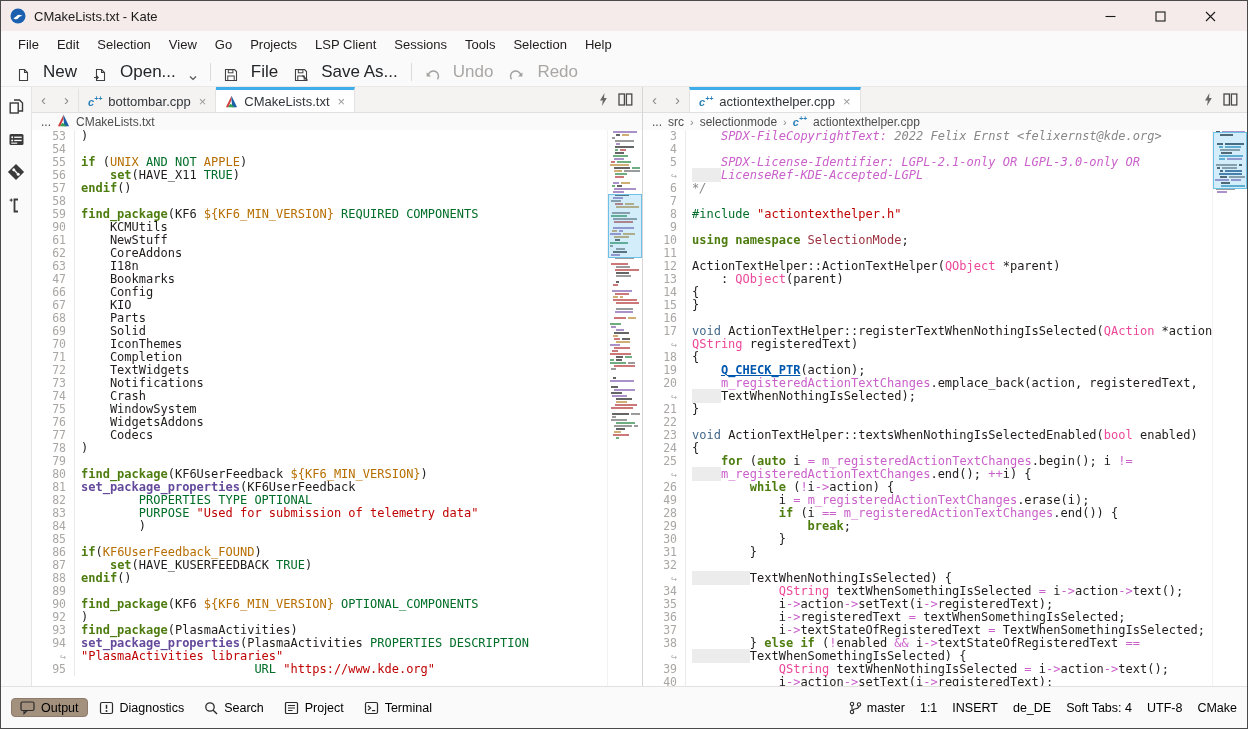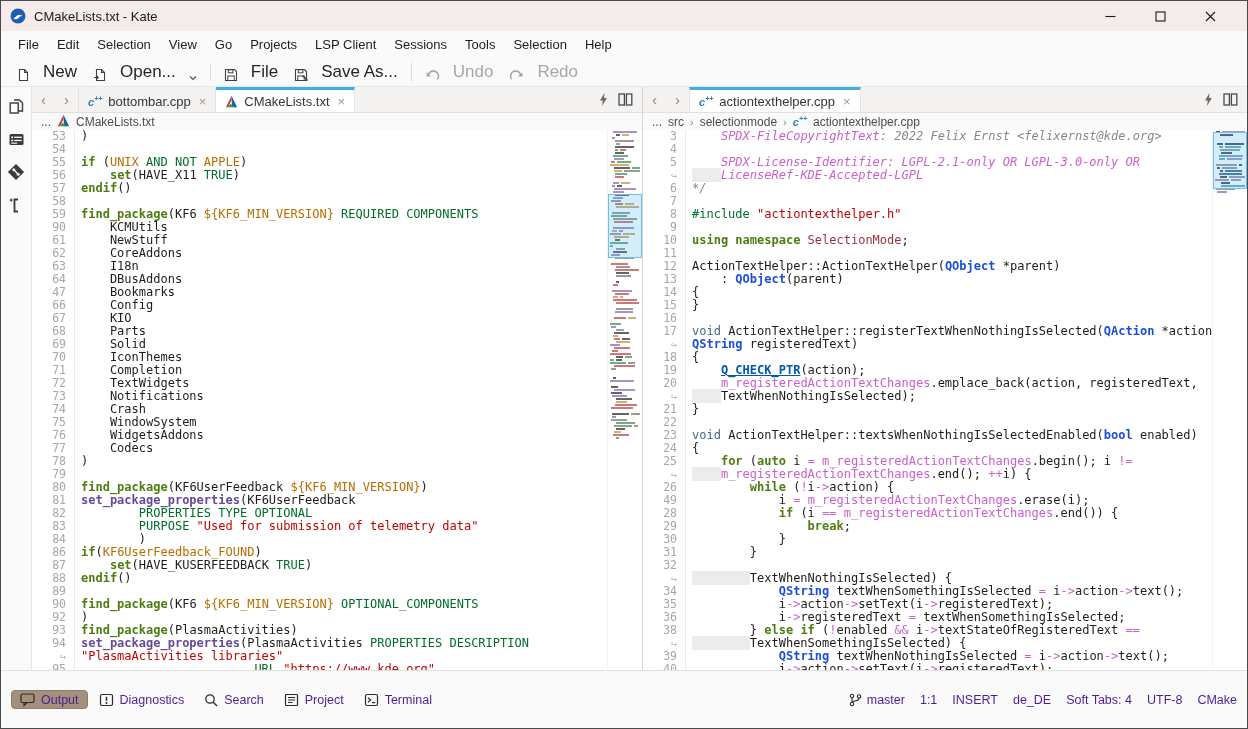--- a/index.html
+++ b/index.html
@@ -42,29 +42,29 @@
   .code{flex:1;overflow:hidden;}
   .coderow{display:flex;height:13px;line-height:13px;font-family:"DejaVu Sans Mono","Liberation Mono",monospace;font-size:12px;white-space:pre;}
   .ln{flex:0 0 34px;text-align:right;padding-right:8px;color:#a9a6a4;border-right:1px solid #eceae9;margin-right:6px;font-size:11.5px;}
   .ln.wrapmark{font-size:10px;color:#b3b0ae;}
   .ct{white-space:pre;}
   .windent{background:#ececec;}
   .sg-t{color:#1f1c1b}.sg-k{color:#4d7c0f;font-weight:bold}
   .sg-p{color:#644a9b;font-weight:bold}
   .sg-v{color:#b76e00}.sg-g{color:#006e28}.sg-s{color:#bf0303}
   .sg-c{color:#898887;font-style:italic}.sg-m{color:#ca60ca;font-style:italic}
-  .sg-i{color:#006e28}.sg-b{color:#1d4ed8;font-weight:bold}
+  .sg-i{color:#006e28}.sg-b{color:#ec4899;font-weight:normal}
   .sg-y{color:#44698a}.sg-u{color:#0057ae;font-weight:bold;text-decoration:underline}
   .sg-o{color:#ca60ca}.sg-nn{color:#9c3240}
   
   .minimap{flex:0 0 34px;width:34px;position:relative;background:#fff;border-left:1px solid #f3f2f1;}
   .mbar{position:absolute;height:2px;opacity:.85;}
   .mviewport{position:absolute;left:0;right:0;background:rgba(61,174,233,0.22);border:1px solid #6fc0e7;box-sizing:border-box;}
   
-  .statusbar{height:25px;flex:0 0 25px;background:#fbfafa;border-top:1px solid #e3e1e0;display:flex;align-items:center;padding:16px 10px;font-size:12.5px;color:#4c1d95;}
+  .statusbar{height:25px;flex:0 0 25px;background:#fbfafa;border-top:1px solid #e3e1e0;display:flex;align-items:center;padding:8px 10px;font-size:12.5px;color:#000000;}
   .sb-left{display:flex;align-items:center;gap:2px;}
   .sbtn{display:flex;align-items:center;gap:6px;padding:2px 9px;border-radius:4px;}
   .sbtn.active{background:#a3917e;border:1px solid #8d7c6b;padding:1px 8px;}
   .sb-right{margin-left:auto;display:flex;align-items:center;gap:15px;}
   .sb-right .sbitem{display:flex;align-items:center;gap:5px;}
   svg{display:block;}
 </style>
 </head>
 <body>
 
@@ -266,41 +266,41 @@
             <div class="coderow"><span class="ln">54</span><span class="ct"></span></div>
             <div class="coderow"><span class="ln">55</span><span class="ct"><span class="sg-k">if</span><span class="sg-t"> (</span><span class="sg-v">UNIX</span><span class="sg-t"> </span><span class="sg-g">AND NOT</span><span class="sg-t"> </span><span class="sg-v">APPLE</span><span class="sg-t">)</span></span></div>
             <div class="coderow"><span class="ln">56</span><span class="ct"><span class="sg-t">    </span><span class="sg-k">set</span><span class="sg-t">(HAVE_X11 </span><span class="sg-g">TRUE</span><span class="sg-t">)</span></span></div>
             <div class="coderow"><span class="ln">57</span><span class="ct"><span class="sg-k">endif</span><span class="sg-t">()</span></span></div>
             <div class="coderow"><span class="ln">58</span><span class="ct"></span></div>
             <div class="coderow"><span class="ln">59</span><span class="ct"><span class="sg-k">find_package</span><span class="sg-t">(KF6 </span><span class="sg-v">${KF6_MIN_VERSION}</span><span class="sg-t"> </span><span class="sg-g">REQUIRED COMPONENTS</span></span></div>
             <div class="coderow"><span class="ln">90</span><span class="ct"><span class="sg-t">    KCMUtils</span></span></div>
             <div class="coderow"><span class="ln">61</span><span class="ct"><span class="sg-t">    NewStuff</span></span></div>
             <div class="coderow"><span class="ln">62</span><span class="ct"><span class="sg-t">    CoreAddons</span></span></div>
             <div class="coderow"><span class="ln">63</span><span class="ct"><span class="sg-t">    I18n</span></span></div>
-            <div class="coderow"><span class="ln">64</span><span class="ct"><span class="sg-t">    DBusAddons</span></span></div>
             <div class="coderow"><span class="ln">47</span><span class="ct"><span class="sg-t">    Bookmarks</span></span></div>
             <div class="coderow"><span class="ln">66</span><span class="ct"><span class="sg-t">    Config</span></span></div>
             <div class="coderow"><span class="ln">67</span><span class="ct"><span class="sg-t">    KIO</span></span></div>
             <div class="coderow"><span class="ln">68</span><span class="ct"><span class="sg-t">    Parts</span></span></div>
             <div class="coderow"><span class="ln">69</span><span class="ct"><span class="sg-t">    Solid</span></span></div>
             <div class="coderow"><span class="ln">70</span><span class="ct"><span class="sg-t">    IconThemes</span></span></div>
             <div class="coderow"><span class="ln">71</span><span class="ct"><span class="sg-t">    Completion</span></span></div>
             <div class="coderow"><span class="ln">72</span><span class="ct"><span class="sg-t">    TextWidgets</span></span></div>
             <div class="coderow"><span class="ln">73</span><span class="ct"><span class="sg-t">    Notifications</span></span></div>
             <div class="coderow"><span class="ln">74</span><span class="ct"><span class="sg-t">    Crash</span></span></div>
             <div class="coderow"><span class="ln">75</span><span class="ct"><span class="sg-t">    WindowSystem</span></span></div>
             <div class="coderow"><span class="ln">76</span><span class="ct"><span class="sg-t">    WidgetsAddons</span></span></div>
             <div class="coderow"><span class="ln">77</span><span class="ct"><span class="sg-t">    Codecs</span></span></div>
             <div class="coderow"><span class="ln">78</span><span class="ct"><span class="sg-t">)</span></span></div>
             <div class="coderow"><span class="ln">79</span><span class="ct"></span></div>
             <div class="coderow"><span class="ln">80</span><span class="ct"><span class="sg-k">find_package</span><span class="sg-t">(KF6UserFeedback </span><span class="sg-v">${KF6_MIN_VERSION}</span><span class="sg-t">)</span></span></div>
             <div class="coderow"><span class="ln">81</span><span class="ct"><span class="sg-p">set_package_properties</span><span class="sg-t">(KF6UserFeedback</span></span></div>
             <div class="coderow"><span class="ln">82</span><span class="ct"><span class="sg-t">        </span><span class="sg-g">PROPERTIES TYPE OPTIONAL</span></span></div>
             <div class="coderow"><span class="ln">83</span><span class="ct"><span class="sg-t">        </span><span class="sg-g">PURPOSE</span><span class="sg-t"> </span><span class="sg-s">"Used for submission of telemetry data"</span></span></div>
             <div class="coderow"><span class="ln">84</span><span class="ct"><span class="sg-t">        )</span></span></div>
+            <div class="coderow"><span class="ln">85</span><span class="ct"></span></div>
             <div class="coderow"><span class="ln">86</span><span class="ct"><span class="sg-k">if</span><span class="sg-t">(</span><span class="sg-v">KF6UserFeedback_FOUND</span><span class="sg-t">)</span></span></div>
             <div class="coderow"><span class="ln">87</span><span class="ct"><span class="sg-t">    </span><span class="sg-k">set</span><span class="sg-t">(HAVE_KUSERFEEDBACK </span><span class="sg-g">TRUE</span><span class="sg-t">)</span></span></div>
             <div class="coderow"><span class="ln">88</span><span class="ct"><span class="sg-k">endif</span><span class="sg-t">()</span></span></div>
             <div class="coderow"><span class="ln">89</span><span class="ct"></span></div>
             <div class="coderow"><span class="ln">90</span><span class="ct"><span class="sg-k">find_package</span><span class="sg-t">(KF6 </span><span class="sg-v">${KF6_MIN_VERSION}</span><span class="sg-t"> </span><span class="sg-g">OPTIONAL_COMPONENTS</span></span></div>
             <div class="coderow"><span class="ln">92</span><span class="ct"><span class="sg-t">)</span></span></div>
             <div class="coderow"><span class="ln">93</span><span class="ct"><span class="sg-k">find_package</span><span class="sg-t">(PlasmaActivities)</span></span></div>
             <div class="coderow"><span class="ln">94</span><span class="ct"><span class="sg-p">set_package_properties</span><span class="sg-t">(PlasmaActivities </span><span class="sg-g">PROPERTIES DESCRIPTION</span></span></div>
             <div class="coderow"><span class="ln wrapmark">↪</span><span class="ct"><span class="sg-s">"PlasmaActivities libraries"</span></span></div>
             <div class="coderow"><span class="ln">95</span><span class="ct"><span class="sg-t">                        </span><span class="sg-g">URL</span><span class="sg-t"> </span><span class="sg-s">"https://www.kde.org"</span></span></div>
@@ -486,20 +486,21 @@
             <div class="coderow"><span class="ln">49</span><span class="ct"><span class="sg-t">            i </span><span class="sg-o">=</span><span class="sg-t"> </span><span class="sg-o">m_registeredActionTextChanges</span><span class="sg-t">.erase(i);</span></span></div>
             <div class="coderow"><span class="ln">28</span><span class="ct"><span class="sg-t">            </span><span class="sg-k">if</span><span class="sg-t"> (i </span><span class="sg-o">==</span><span class="sg-t"> </span><span class="sg-o">m_registeredActionTextChanges</span><span class="sg-t">.end()) {</span></span></div>
             <div class="coderow"><span class="ln">29</span><span class="ct"><span class="sg-t">                </span><span class="sg-k">break</span><span class="sg-t">;</span></span></div>
             <div class="coderow"><span class="ln">30</span><span class="ct"><span class="sg-t">            }</span></span></div>
             <div class="coderow"><span class="ln">31</span><span class="ct"><span class="sg-t">        }</span></span></div>
             <div class="coderow"><span class="ln">32</span><span class="ct"></span></div>
             <div class="coderow"><span class="ln wrapmark">↪</span><span class="ct"><span class="windent">        </span><span class="sg-t">TextWhenNothingIsSelected) {</span></span></div>
             <div class="coderow"><span class="ln">34</span><span class="ct"><span class="sg-t">            </span><span class="sg-b">QString</span><span class="sg-t"> textWhenSomethingIsSelected </span><span class="sg-o">=</span><span class="sg-t"> i</span><span class="sg-o">-&gt;</span><span class="sg-t">action</span><span class="sg-o">-&gt;</span><span class="sg-t">text();</span></span></div>
             <div class="coderow"><span class="ln">35</span><span class="ct"><span class="sg-t">            i</span><span class="sg-o">-&gt;</span><span class="sg-t">action</span><span class="sg-o">-&gt;</span><span class="sg-t">setText(i</span><span class="sg-o">-&gt;</span><span class="sg-t">registeredText);</span></span></div>
             <div class="coderow"><span class="ln">36</span><span class="ct"><span class="sg-t">            i</span><span class="sg-o">-&gt;</span><span class="sg-t">registeredText </span><span class="sg-o">=</span><span class="sg-t"> textWhenSomethingIsSelected;</span></span></div>
+            <div class="coderow"><span class="ln">37</span><span class="ct"><span class="sg-t">            i</span><span class="sg-o">-&gt;</span><span class="sg-t">textStateOfRegisteredText </span><span class="sg-o">=</span><span class="sg-t"> TextWhenSomethingIsSelected;</span></span></div>
             <div class="coderow"><span class="ln">38</span><span class="ct"><span class="sg-t">        } </span><span class="sg-k">else</span><span class="sg-t"> </span><span class="sg-k">if</span><span class="sg-t"> (</span><span class="sg-o">!</span><span class="sg-t">enabled </span><span class="sg-o">&amp;&amp;</span><span class="sg-t"> i</span><span class="sg-o">-&gt;</span><span class="sg-t">textStateOfRegisteredText </span><span class="sg-o">==</span></span></div>
             <div class="coderow"><span class="ln wrapmark">↪</span><span class="ct"><span class="windent">        </span><span class="sg-t">TextWhenSomethingIsSelected) {</span></span></div>
             <div class="coderow"><span class="ln">39</span><span class="ct"><span class="sg-t">            </span><span class="sg-b">QString</span><span class="sg-t"> textWhenNothingIsSelected </span><span class="sg-o">=</span><span class="sg-t"> i</span><span class="sg-o">-&gt;</span><span class="sg-t">action</span><span class="sg-o">-&gt;</span><span class="sg-t">text();</span></span></div>
             <div class="coderow"><span class="ln">40</span><span class="ct"><span class="sg-t">            i</span><span class="sg-o">-&gt;</span><span class="sg-t">action</span><span class="sg-o">-&gt;</span><span class="sg-t">setText(i</span><span class="sg-o">-&gt;</span><span class="sg-t">registeredText);</span></span></div>
           </div>
         <div class="minimap" id="map-1">
             <div class="mbar" style="top: 1px; left: 3px; width: 4px; background: rgb(44, 62, 80);"></div>
             <div class="mbar" style="top: 1px; left: 9px; width: 23px; background: rgb(155, 127, 192);"></div>
             <div class="mbar" style="top: 4px; left: 7px; width: 13px; background: rgb(59, 59, 59);"></div>
             <div class="mbar" style="top: 13px; left: 4px; width: 6px; background: rgb(44, 62, 80);"></div>

